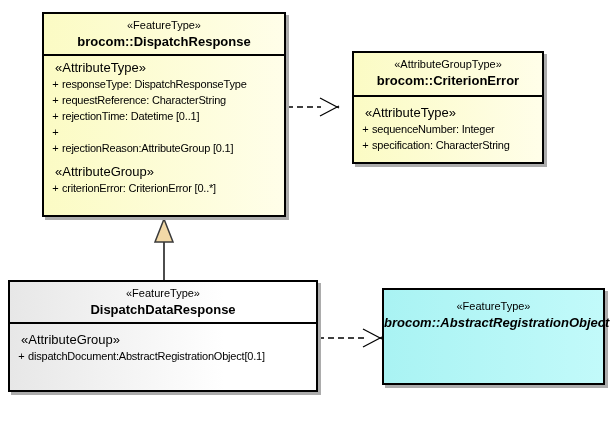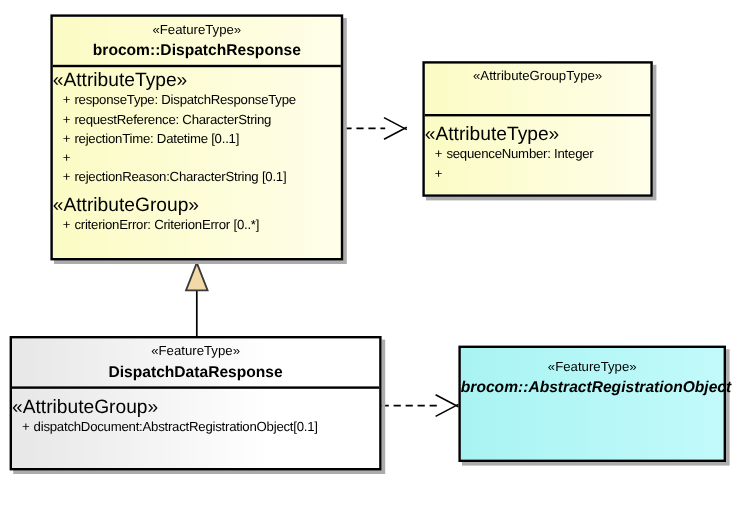--- a/index.html
+++ b/index.html
@@ -15,21 +15,21 @@
   }
   .fill-yellow { background:linear-gradient(to right,#fbfbc4,#fffee9); }
   .fill-gray   { background:linear-gradient(to right,#e7e7e7,#ffffff 70%); }
   .fill-cyan   { background:linear-gradient(to right,#a9f3f3,#c2fafa); }
   .class-header { text-align:center; padding-top:3px; box-sizing:border-box; }
   .with-sep { border-bottom:2px solid #000000; }
   .stereotype { font-size:11px; line-height:16px; }
   .class-name { font-size:13px; font-weight:bold; line-height:17px; }
   .italic-name { font-style:italic;text-align:right; }
   .class-body { box-sizing:border-box; }
-  .section-heading { font-size:16px; line-height:16px; white-space:nowrap; }
+  .section-heading { font-size:13px; line-height:16px; padding-left:11px; white-space:nowrap; }
   .attr-row { display:flex; font-size:11px; line-height:16px; }
   .vis { flex:none; width:13px; margin-left:5px; text-align:center; }
   .attr-text { white-space:nowrap; letter-spacing:-0.2px; }
   .mt4 { margin-top:4px; }
   .mt8 { margin-top:8px; }
 </style>
 </head>
 <body>
 
 <div class="canvas">
@@ -71,42 +71,44 @@
       </div>
       <div class="attr-row">
         <span class="vis">+</span>
         <span class="attr-text">rejectionTime: Datetime [0..1]</span>
       </div>
       <div class="attr-row">
         <span class="vis">+</span>
       </div>
       <div class="attr-row">
         <span class="vis">+</span>
-        <span class="attr-text">rejectionReason:CharacterString [0.1]</span>
+        <span class="attr-text">rejectionReason:AttributeGroup [0.1]</span>
       </div>
       <div class="section-heading mt8">«AttributeGroup»</div>
       <div class="attr-row">
         <span class="vis">+</span>
         <span class="attr-text">criterionError: CriterionError [0..*]</span>
       </div>
     </div>
   </div>
 
   <div class="uml-class fill-yellow" style="left:352px; top:51px; width:192px; height:113px;">
     <div class="class-header with-sep" style="height:44px;">
       <div class="stereotype">«AttributeGroupType»</div>
+      <div class="class-name">brocom::CriterionError</div>
     </div>
     <div class="class-body">
       <div class="section-heading mt8">«AttributeType»</div>
       <div class="attr-row">
         <span class="vis">+</span>
         <span class="attr-text">sequenceNumber: Integer</span>
       </div>
       <div class="attr-row">
         <span class="vis">+</span>
+        <span class="attr-text">specification: CharacterString</span>
       </div>
     </div>
   </div>
 
   <div class="uml-class fill-gray" style="left:8px; top:280px; width:310px; height:112px;">
     <div class="class-header with-sep" style="height:42px;">
       <div class="stereotype">«FeatureType»</div>
       <div class="class-name">DispatchDataResponse</div>
     </div>
     <div class="class-body">

